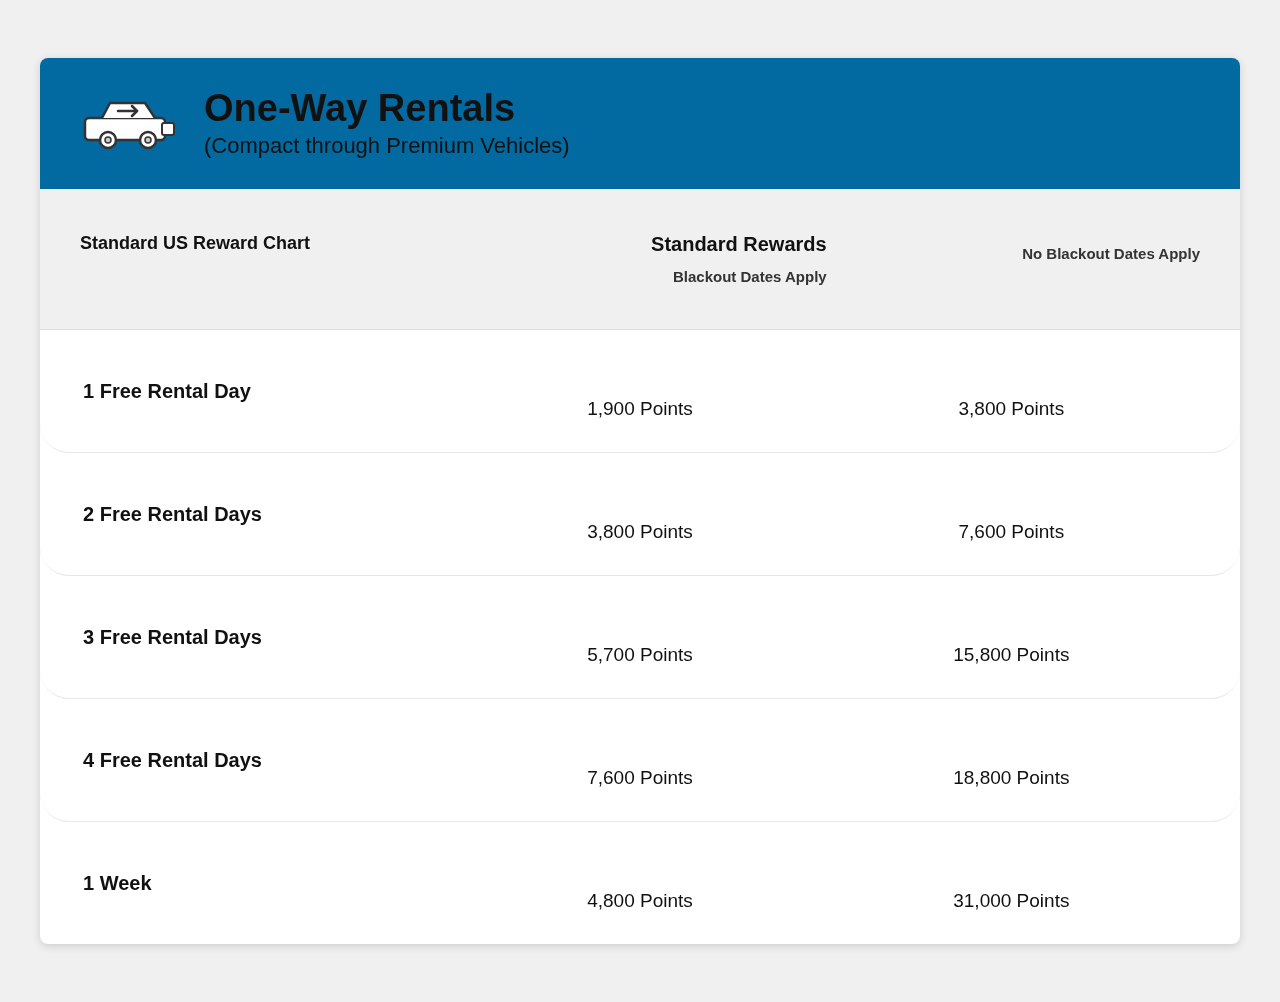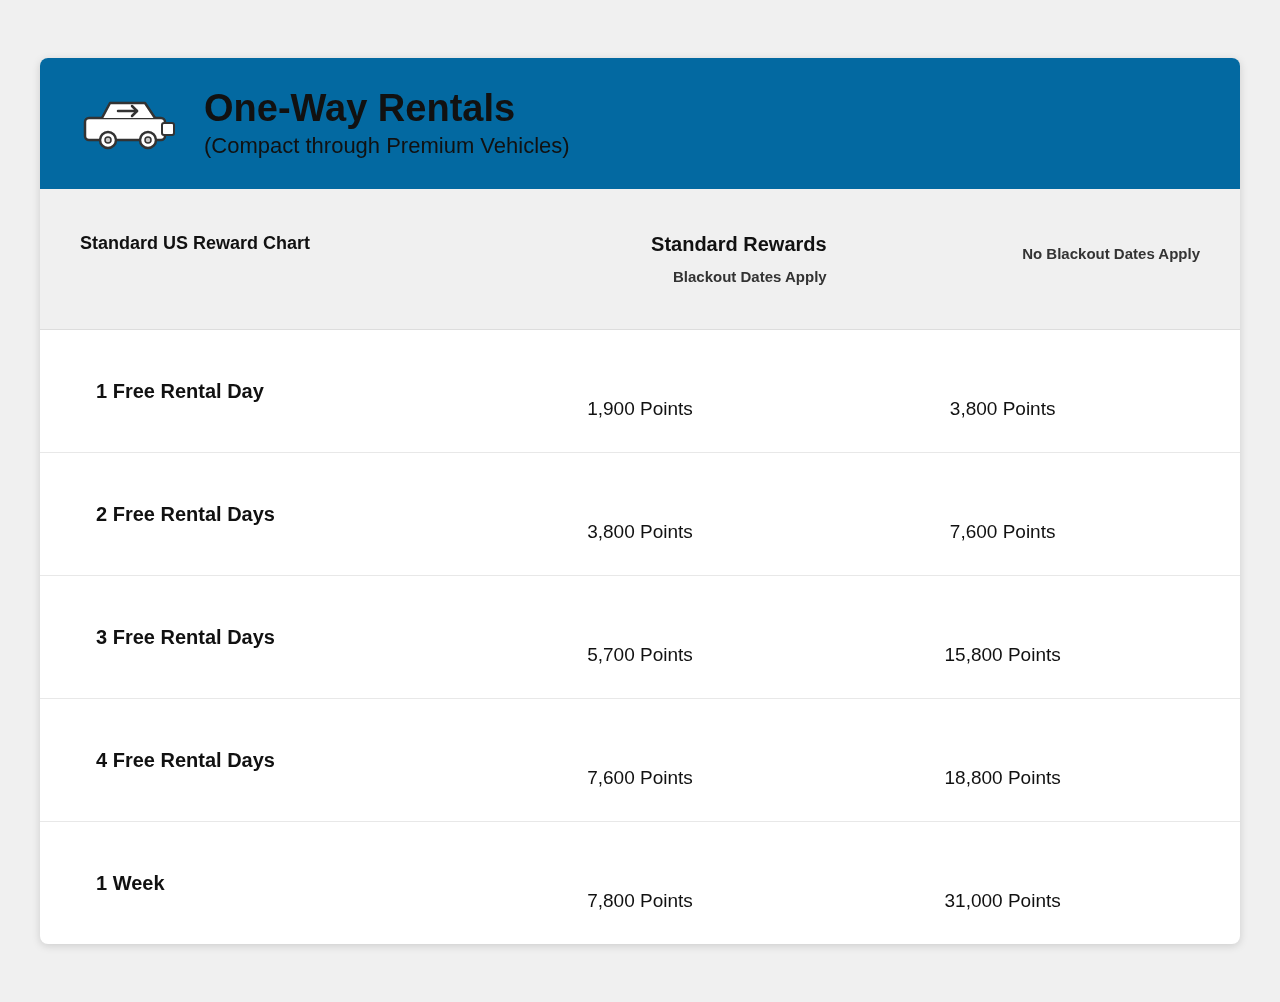--- a/index.html
+++ b/index.html
@@ -86,23 +86,24 @@
       font-size: 15px;
       font-weight: 700;
       color: #333;
       display: block;
       margin-top: 12px;
     }
 
     .table-row {
       display: grid;
       grid-template-columns: 1fr 1fr 1fr;
-      padding: 32px 56px;
+      padding: 32px 43px;
       border-bottom: 1px solid #e8e8e8;
       align-items: center;
+      border-radius: 29px;
     }
 
     .table-row:last-child {
       border-bottom: none;
     }
 
     .row-label {
       font-size: 20px;
       font-weight: 700;
       color: #111;
@@ -178,18 +179,18 @@
     </div>
 
     <div class="table-row">
       <div class="row-label">4 Free Rental Days</div>
       <div class="row-value">7,600 Points</div>
       <div class="row-value">18,800 Points</div>
     </div>
 
     <div class="table-row">
       <div class="row-label">1 Week</div>
-      <div class="row-value">7,800 Points</div>
+      <div class="row-value">4,800 Points</div>
       <div class="row-value">31,000 Points</div>
     </div>
 
   </div>
 </div>
 
 </body></html>

